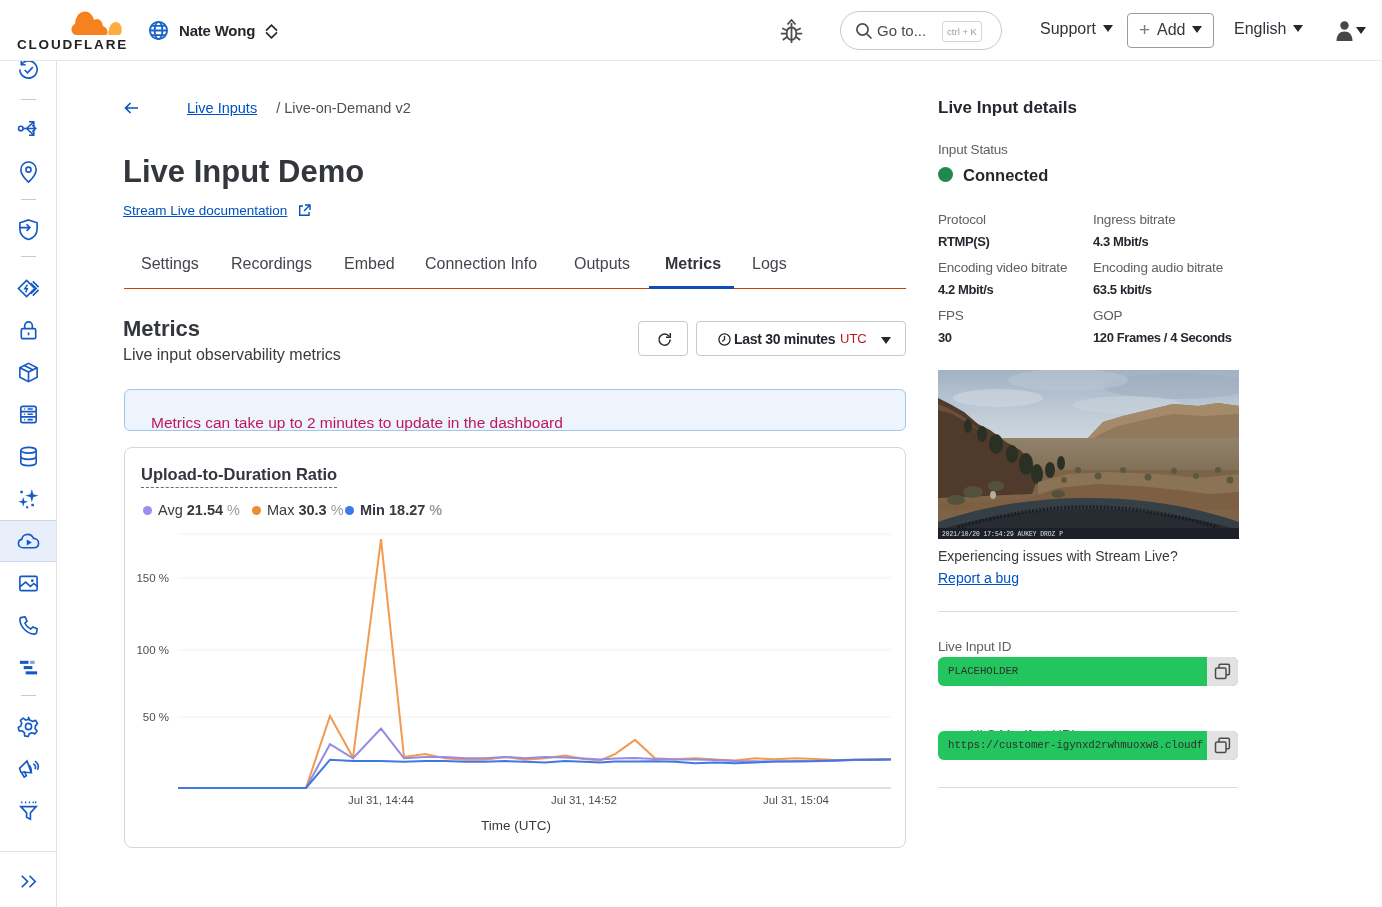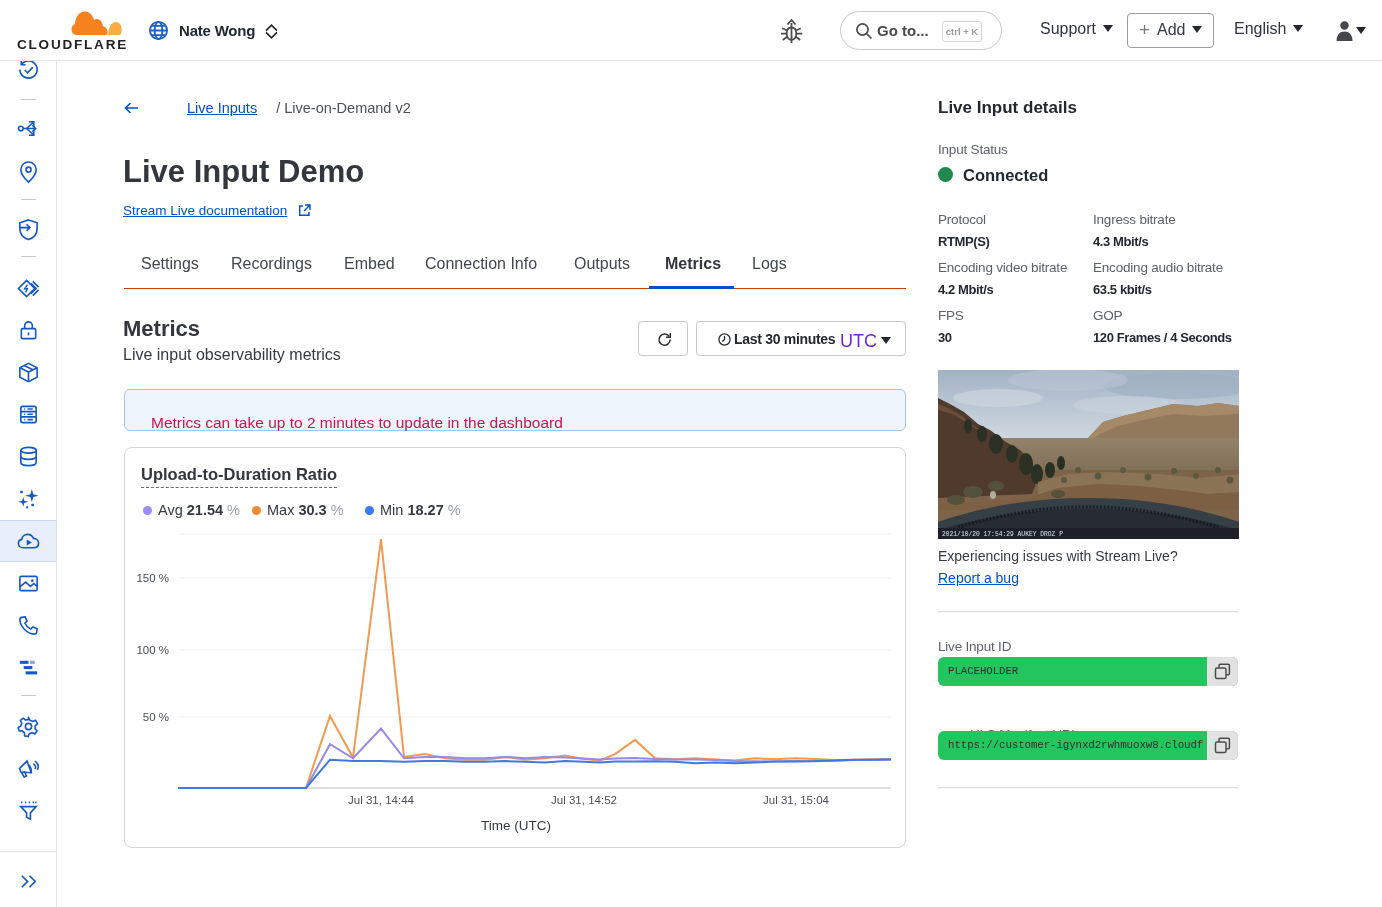--- a/index.html
+++ b/index.html
@@ -8,21 +8,21 @@
   font-family:"Liberation Sans", sans-serif; color:#36393f; }
 .abs { position:absolute; }
 
 
 #header { position:absolute; left:0; top:0; width:1382px; height:61px; background:#fff;
   border-bottom:1px solid #e6e6e6; z-index:5; }
 #logotext { position:absolute; left:17px; top:37px; font-size:13.5px; font-weight:bold;
   letter-spacing:1.8px; color:#222; }
 #acctname { position:absolute; left:179px; top:22px; font-size:15px; font-weight:bold; color:#24282e; letter-spacing:-0.2px; }
 #goto { position:absolute; left:840px; top:11px; width:162px; height:39px; border:1px solid #c9c9c9;
-  border-radius:20px;font-weight:bold; }
+  border-radius:20px; }
 #goto .txt { position:absolute; left:36px; top:10px; font-size:15px; color:#4a4a4a; }
 #goto .kbd { position:absolute; left:101px; top:9px; width:40px; height:21px; border:1px solid #d4d4d4;
   border-radius:3px; font-size:9.5px; color:#9b9b9b; text-align:center; line-height:20px; }
 .navitem { position:absolute; top:20px; font-size:16px; color:#30333a; }
 #addbtn { position:absolute; left:1127px; top:13px; width:87px; height:35px; border:1px solid #9c9c9c;
   border-radius:4px; font-size:16px; color:#36393f; }
 #addbtn .plus { position:absolute; left:11px; top:5px; font-size:19px; color:#7a7a7a; font-weight:400;}
 #addbtn .lbl { position:absolute; left:29px; top:7px; }
 .caret { display:inline-block; width:0; height:0; border-left:5.5px solid transparent;
   border-right:5.5px solid transparent; border-top:7px solid #24282e; vertical-align:middle;
@@ -47,21 +47,21 @@
 .tab { position:absolute; top:5px; font-size:16px; color:#42464d; }
 .tab.active { color:#33363c; font-weight:bold; }
 #tabline { position:absolute; left:525px; top:36px; width:85px; height:3px; background:#0f4dbc; }
 #mhead { position:absolute; left:123px; top:316px; font-size:22px; font-weight:bold; color:#33363c; }
 #msub  { position:absolute; left:123px; top:346px; font-size:16px; color:#36393f; }
 #refreshbtn { position:absolute; left:638px; top:321px; width:50px; height:35px;
   border:1px solid #c9c9c9; border-radius:4px; background:#fff; }
 #rangebtn { position:absolute; left:696px; top:321px; width:210px; height:35px;
   border:1px solid #c9c9c9; border-radius:4px; background:#fff; font-size:15.5px; }
 #rangebtn .b { font-weight:bold; color:#24282e; font-size:14px; letter-spacing:-0.3px; }
-#rangebtn .utc { color:#6d28d9; font-size:18px; }
+#rangebtn .utc { color:#b91c1c; font-size:13px; }
 #banner { position:absolute; left:124px; top:389px; width:782px; height:42px; background:#eef4fb;
   border:1px solid #a4c6e8; border-radius:6px; }
 #banner .txt { position:absolute; left:26px; top:24px; font-size:15.5px; color:#be185d; }
 
 
 #card { position:absolute; left:124px; top:447px; width:782px; height:401px;
   border:1px solid #d6d6d6; border-radius:8px; background:#fff; }
 #ctitle { position:absolute; left:16px; top:17px; font-size:16.5px; font-weight:bold; color:#33363c;
   border-bottom:1.5px dashed #6b6b6b; padding-bottom:3px; }
 .dot { display:inline-block; width:9px; height:9px; border-radius:50%; margin-right:6px; }
@@ -322,21 +322,21 @@
   <span class="caret abs" style="left:177px; top:15px;"></span>
 </div>
 <div id="banner">
     <div class="txt">Metrics can take up to 2 minutes to update in the dashboard</div>
   </div>
 
 <div id="card">
   <div id="ctitle">Upload-to-Duration Ratio</div>
   <div class="lgi abs" style="left:18px; top:54px;"><span class="dot" style="background:#9d8df0;"></span>Avg <b>21.54</b> <span class="pct">%</span></div>
   <div class="lgi abs" style="left:127px; top:54px;"><span class="dot" style="background:#f08b33;"></span>Max <b>30.3</b> <span class="pct">%</span></div>
-  <div class="lgi abs" style="left:240px; top:54px;"><span class="dot" style="background:#3a78ef;"></span>Min <b>18.27</b> <span class="pct">%</span></div>
+  <div class="lgi abs" style="left:220px; top:54px;font-weight:bold;"><span class="dot" style="background:#3a78ef;"></span>Min <b>18.27</b> <span class="pct">%</span></div>
   <svg class="abs" style="left:0; top:75px;" width="780" height="325" viewBox="0 0 780 325" id="chart">
     <g stroke="#f1f1f1" stroke-width="1">
       <line x1="53" y1="11" x2="766" y2="11"></line>
       <line x1="53" y1="55" x2="766" y2="55"></line>
       <line x1="53" y1="127" x2="766" y2="127"></line>
       <line x1="53" y1="194" x2="766" y2="194"></line>
     </g>
     <line x1="53" y1="265" x2="766" y2="265" stroke="#d4d4d4" stroke-width="1.5"></line>
     <g font-size="11.5" fill="#4a4e54" text-anchor="end">
       <text x="44" y="59">150 %</text>

